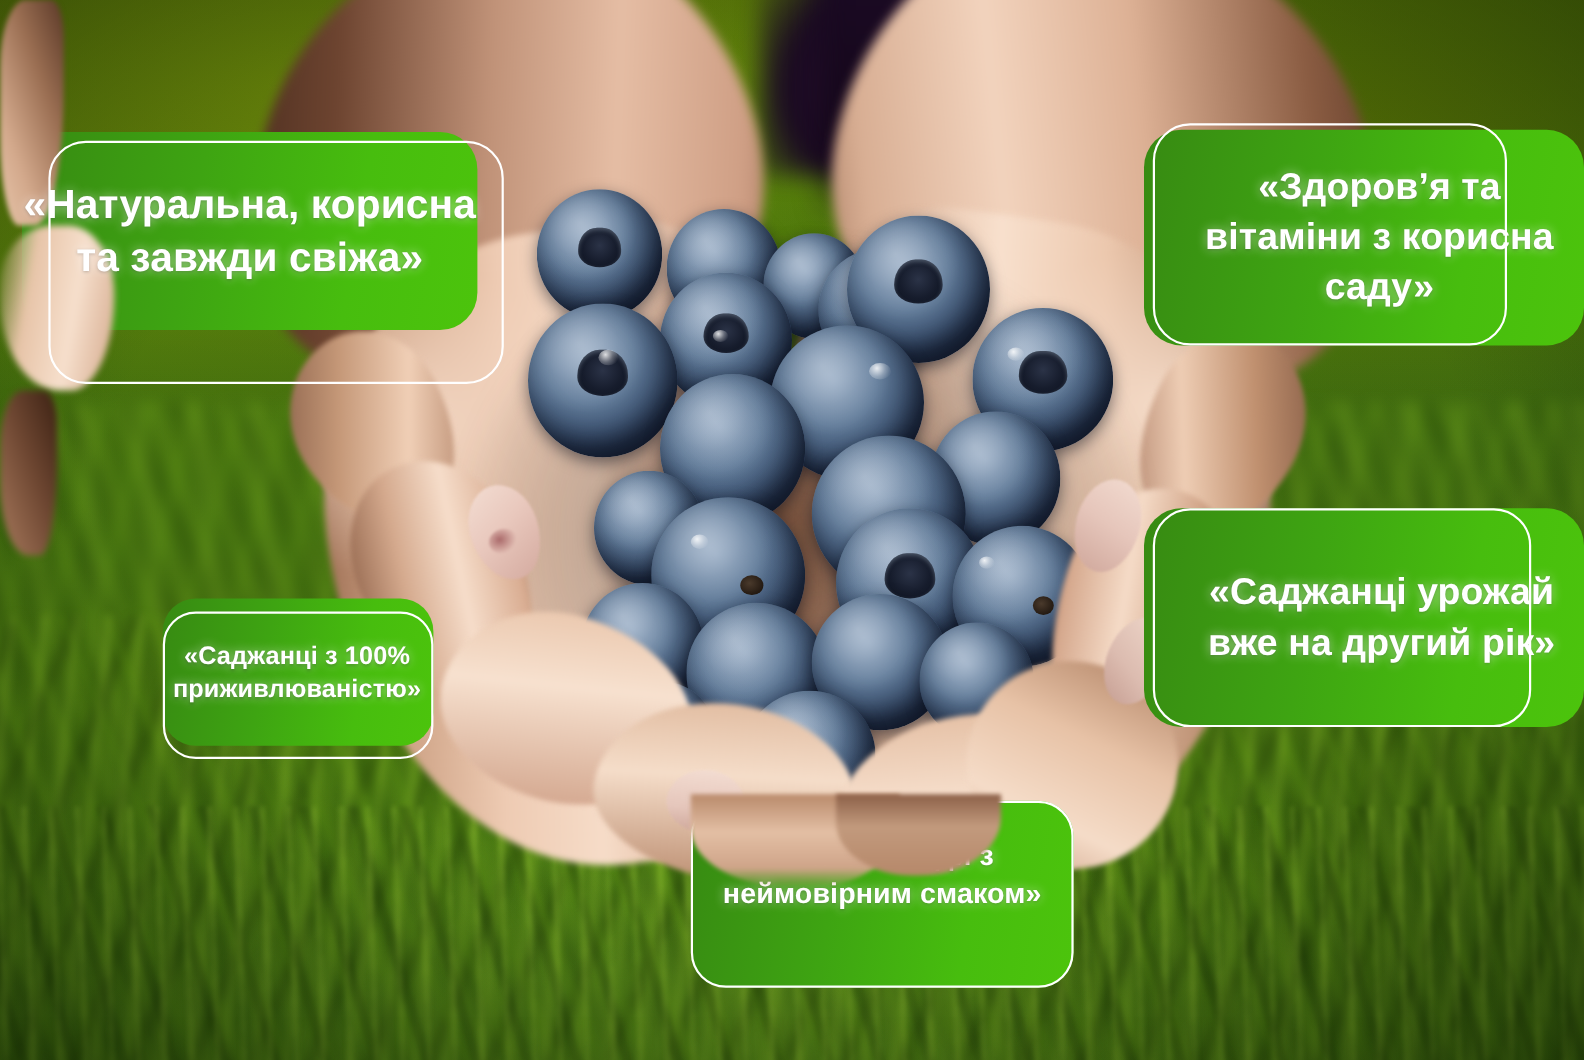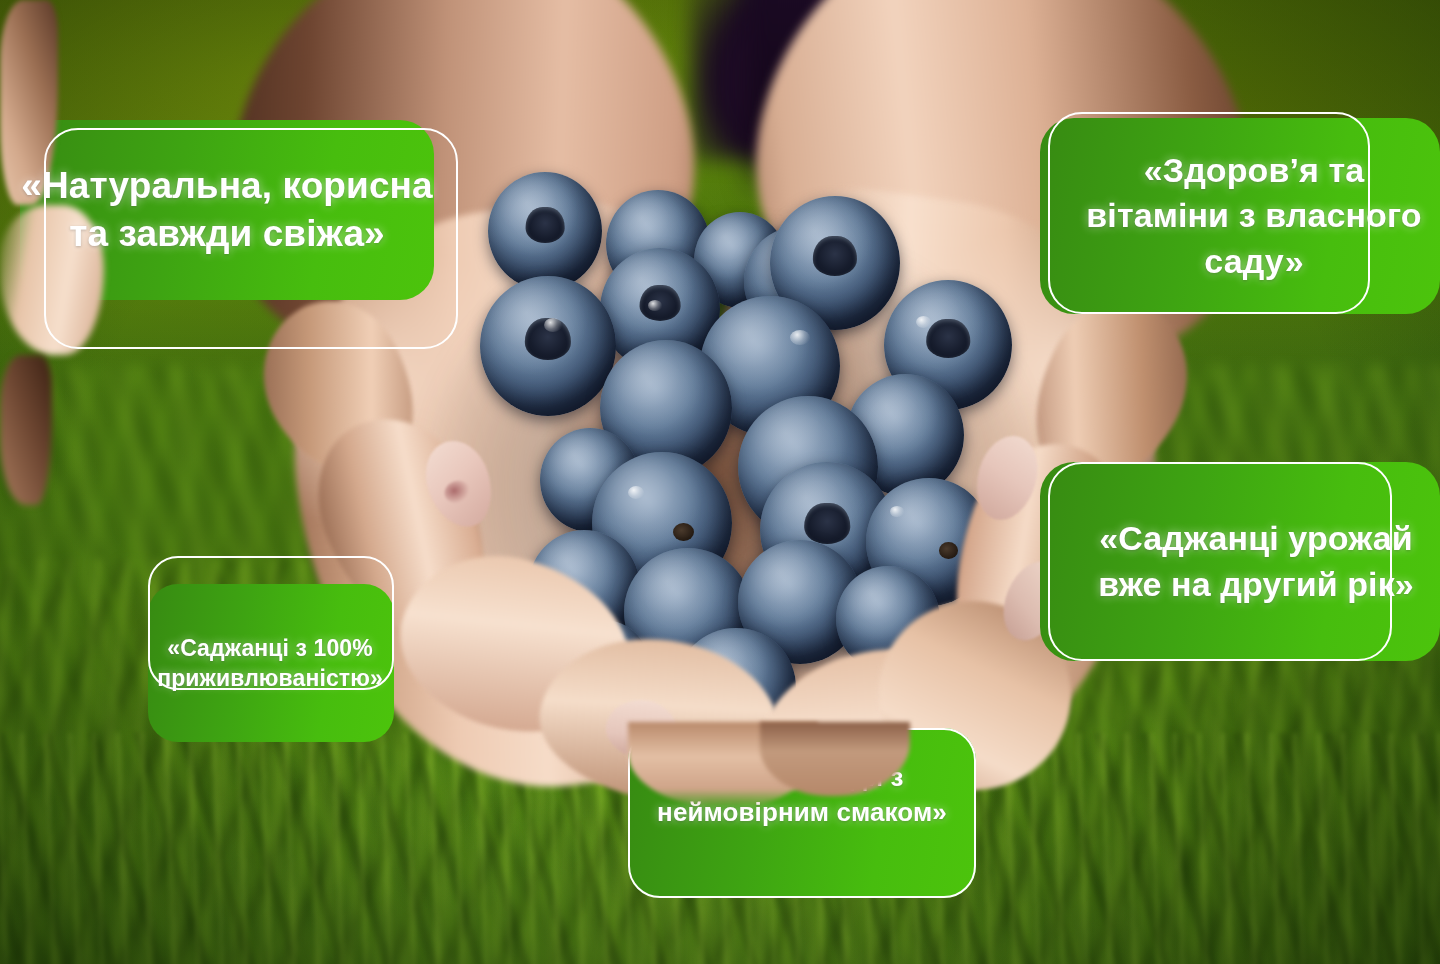--- a/index.html
+++ b/index.html
@@ -214,21 +214,21 @@
   #out-natural     { left:44px;   top:128px;  width:414px;  height:221px;  border-radius:34px; }
 
   #badge-health    { left:1040px; top:118px;  width:400px;  height:196px;  border-radius:34px;
                      font-size:34px; line-height:1.33; padding-left:28px; }
   #out-health      { left:1048px; top:112px;  width:322px;  height:202px;  border-radius:34px; }
 
   #badge-harvest   { left:1040px; top:462px;  width:400px;  height:199px;  border-radius:34px;
                      font-size:34px; line-height:1.33; padding-left:32px; }
   #out-harvest     { left:1048px; top:462px;  width:344px;  height:199px;  border-radius:34px; }
 
-  #badge-seedlings { left:148px;  top:584px;  width:246px;  height:158px;  border-radius:30px;
+  #badge-seedlings { left:148px;  top:544px;  width:246px;  height:134px;  border-radius:30px;
                      font-size:23px; line-height:1.32; }
   #badge-seedlings .txt{ width:276px; margin-left:-2px; }
   #out-seedlings   { left:148px;  top:556px;  width:246px;  height:134px;  border-radius:30px; }
 
   #badge-taste     { left:628px;  top:728px;  width:348px;  height:170px;  border-radius:32px;
                      font-size:26px; line-height:1.36; padding-top:32px; align-items:flex-start; }
   #out-taste       { left:628px;  top:728px;  width:348px;  height:170px;  border-radius:32px; }
 
   
   .overlap{ position:absolute; z-index:5; filter:blur(2px); }
@@ -320,21 +320,21 @@
     <div class="nail nail-b"></div>
     <div class="nail nail-b2"></div>
   </div>
 
   <div class="badge" id="badge-natural">
     <span class="txt">«Натуральна, корисна та завжди свіжа»</span>
   </div>
   <div class="badge-outline" id="out-natural"></div>
 
   <div class="badge" id="badge-health">
-    <span class="txt">«Здоров’я та вітаміни з власного саду»</span>
+    <span class="txt">«Здоров’я та вітаміни з корисна саду»</span>
   </div>
   <div class="badge-outline" id="out-health"></div>
 
   <div class="badge" id="badge-harvest">
     <span class="txt">«Саджанці урожай вже на другий рік»</span>
   </div>
   <div class="badge-outline" id="out-harvest"></div>
 
   <div class="badge" id="badge-seedlings">
     <span class="txt">«Саджанці з 100% приживлюваністю»</span>

